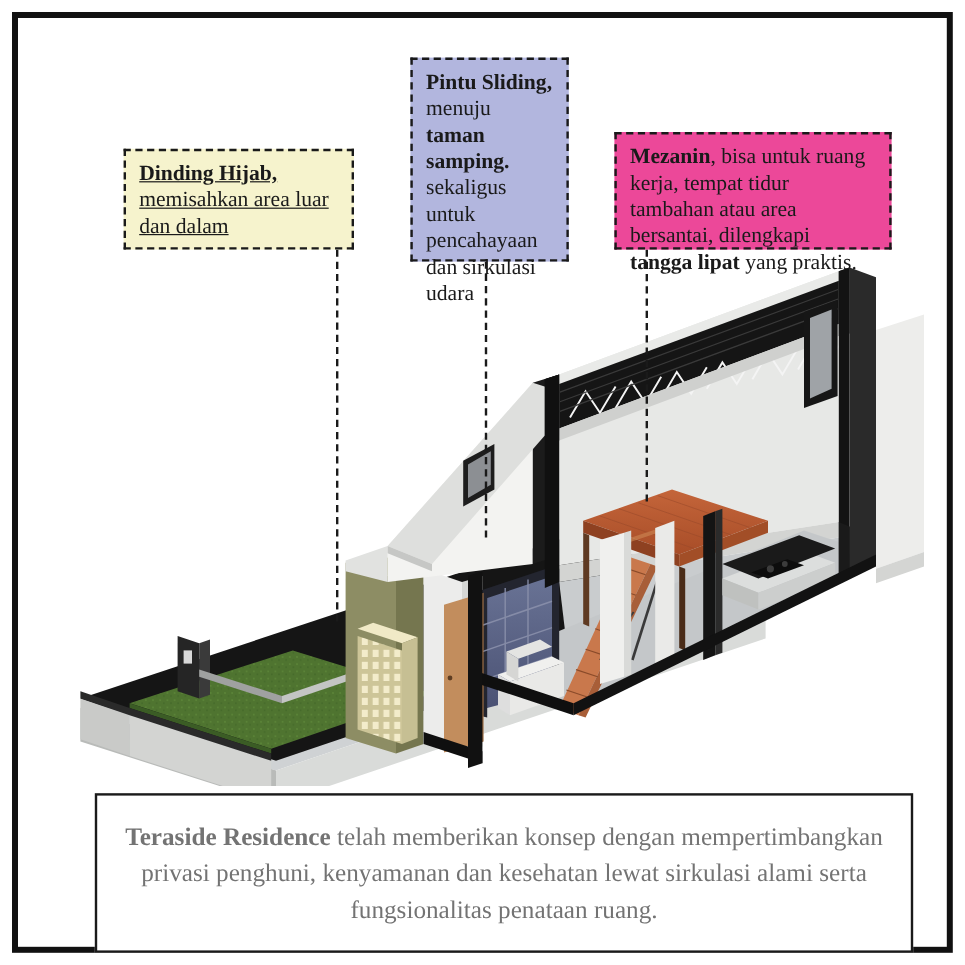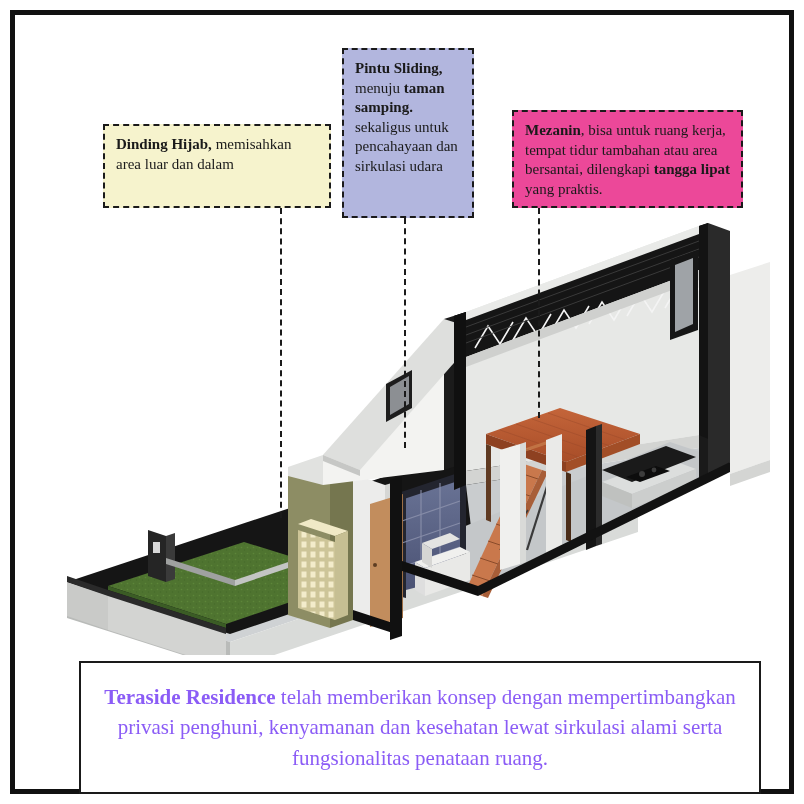--- a/index.html
+++ b/index.html
@@ -26,25 +26,26 @@
   }
   
   .callout{
     position:absolute;
     box-sizing:border-box;
     border:2px dashed #1a1a1a;
     padding:8px 11px;
     line-height:1.22;
     color:#1a1a1a;
   }
-  .callout .t{font-size:15px;}
+  .callout .t{font-size:18px;}
   .callout b{font-weight:bold;}
   #callout-hijab{
-    left:88px;top:109px;width:228px;height:84px;
+    left:88px;top:109px;width:192px;height:84px;
     background:#f6f3cd;
+    text-decoration:underline;
   }
   #callout-sliding{
     left:327px;top:33px;width:132px;height:170px;
     background:#b2b6de;
   }
   #callout-mezanin{
     left:497px;top:95px;width:231px;height:98px;
     background:#ec4899;
   }
   
@@ -71,21 +72,21 @@
     width:682px;height:133px;
     border:2px solid #1a1a1a;
     box-sizing:border-box;
     background:#ffffff;
     display:flex;align-items:center;justify-content:center;
     text-align:center;
   }
   #caption .ctext{
     font-size:21px;
     line-height:1.45;
-    color:#8b5cf6;
+    color:#737373;
     padding:0 14px;
   }
   #caption .ctext b{font-weight:bold;}
 </style>
 </head>
 <body>
 
 <div id="page">
   <div id="frame">
 

